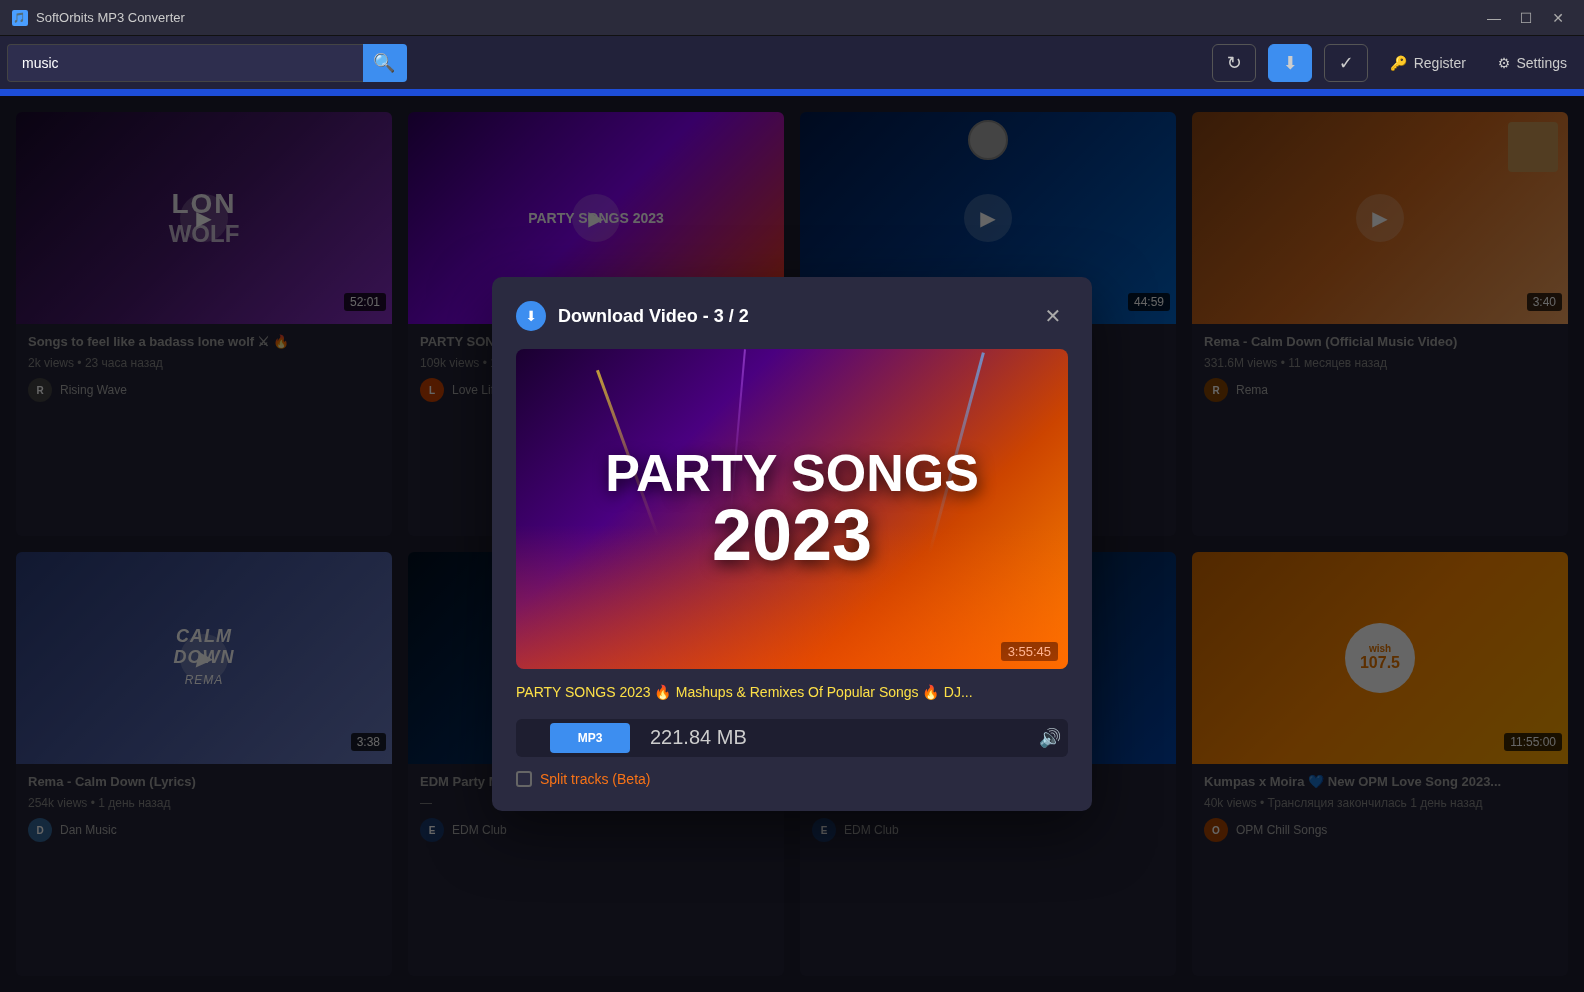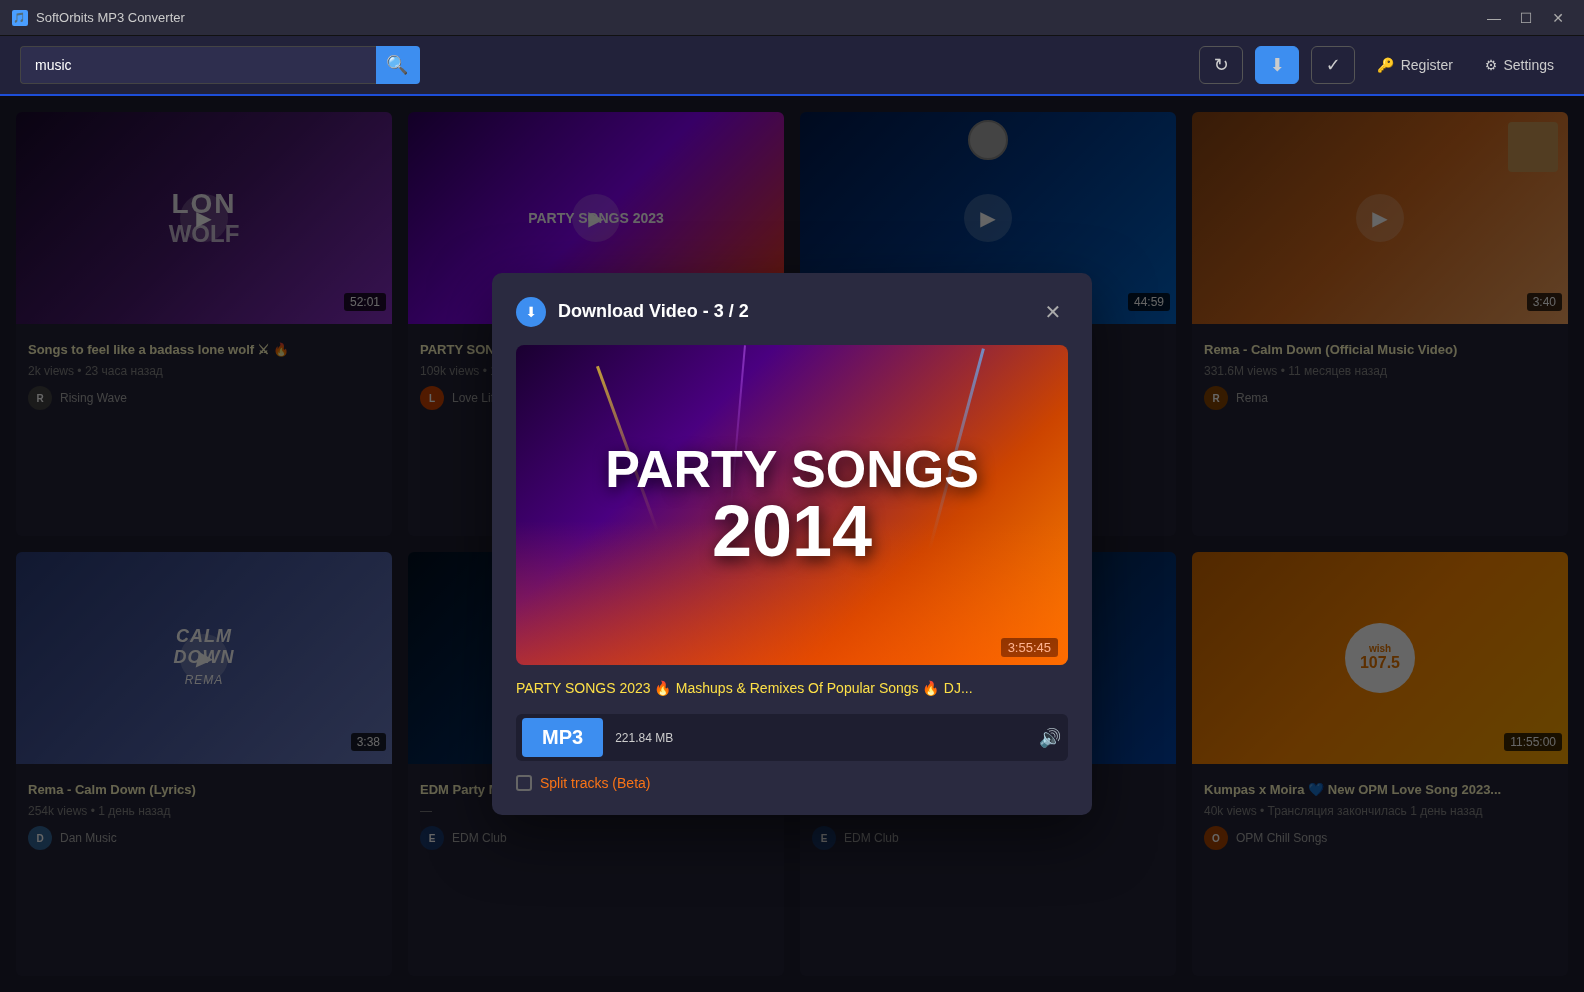--- a/index.html
+++ b/index.html
@@ -56,23 +56,23 @@
       justify-content: center;
       border-radius: 4px;
     }
 
     
     .toolbar {
       background: #22223a;
       height: 60px;
       display: flex;
       align-items: center;
-      padding: 0 20px;
+      padding: 0 7px;
       gap: 12px;
-      border-bottom: 2px solid #1d4ed8;
+      border-bottom: 7px solid #1d4ed8;
     }
     .search-box {
       display: flex;
       align-items: center;
       flex: 1;
       max-width: 400px;
     }
     .search-input {
       background: #2e2e4e;
       border: 1px solid #444;
@@ -182,24 +182,23 @@
       justify-content: center;
       font-size: 20px;
       color: #fff;
     }
     .video-info {
       padding: 10px 12px;
     }
     .video-title {
       font-size: 13px;
       font-weight: 600;
-      color: #fef9c3;
+      color: #a3a3a3;
       margin-bottom: 6px;
       line-height: 1.3;
-      margin-top: 8px;
     }
     .video-meta {
       font-size: 12px;
       color: #888;
       margin-bottom: 8px;
     }
     .video-channel {
       display: flex;
       align-items: center;
       gap: 8px;
@@ -303,32 +302,33 @@
     }
     .format-row {
       display: flex;
       align-items: center;
       gap: 12px;
       margin-bottom: 14px;
     }
     .format-badge {
       background: #3d8ef0;
       color: #fff;
-      font-size: 20px;
+      font-size: 12px;
       font-weight: 700;
       padding: 8px 20px;
       border-radius: 4px;
       min-width: 80px;
       text-align: center;
+      margin-left: 28px;
     }
     .file-size {
-      font-size: 12px;
+      font-size: 20px;
       color: #ccc;
       flex: 1;
-      padding-left: 12px;
+      padding-left: 20px;
     }
     .audio-icon {
       color: #aaa;
       font-size: 18px;
       cursor: pointer;
     }
     .modal-actions {
       display: flex;
       gap: 12px;
       align-items: center;
@@ -617,21 +617,21 @@
         <div class="modal-thumb-bg">
 
           <div style="position:absolute;bottom:0;left:0;right:0;height:45%;background:linear-gradient(to top,rgba(255,80,0,0.5),transparent);z-index:1;"></div>
 
           <div style="position:absolute;top:5%;left:20%;width:3px;height:55%;background:linear-gradient(to bottom,rgba(255,220,50,0.7),transparent);transform:rotate(-20deg);z-index:1;"></div>
           <div style="position:absolute;top:0%;right:20%;width:3px;height:65%;background:linear-gradient(to bottom,rgba(100,180,255,0.7),transparent);transform:rotate(15deg);z-index:1;"></div>
           <div style="position:absolute;top:0%;left:40%;width:2px;height:50%;background:linear-gradient(to bottom,rgba(200,100,255,0.5),transparent);transform:rotate(5deg);z-index:1;"></div>
 
           <div style="z-index:2;text-align:center;">
             <div style="font-size:52px;font-weight:900;color:#fff;text-shadow:2px 4px 16px rgba(0,0,0,0.8);line-height:1.0;">PARTY SONGS</div>
-            <div style="font-size:72px;font-weight:900;color:#fff;text-shadow:2px 4px 16px rgba(0,0,0,0.8);line-height:1.0;">2014</div>
+            <div style="font-size:72px;font-weight:900;color:#fff;text-shadow:2px 4px 16px rgba(0,0,0,0.8);line-height:1.0;">2023</div>
           </div>
         </div>
         <div class="thumb-duration">3:55:45</div>
       </div>
 
       <div class="modal-video-title">PARTY SONGS 2023 🔥 Mashups &amp; Remixes Of Popular Songs 🔥 DJ...</div>
 
       <div class="format-row">
         <div class="format-container">
           <div class="format-badge">MP3</div>

